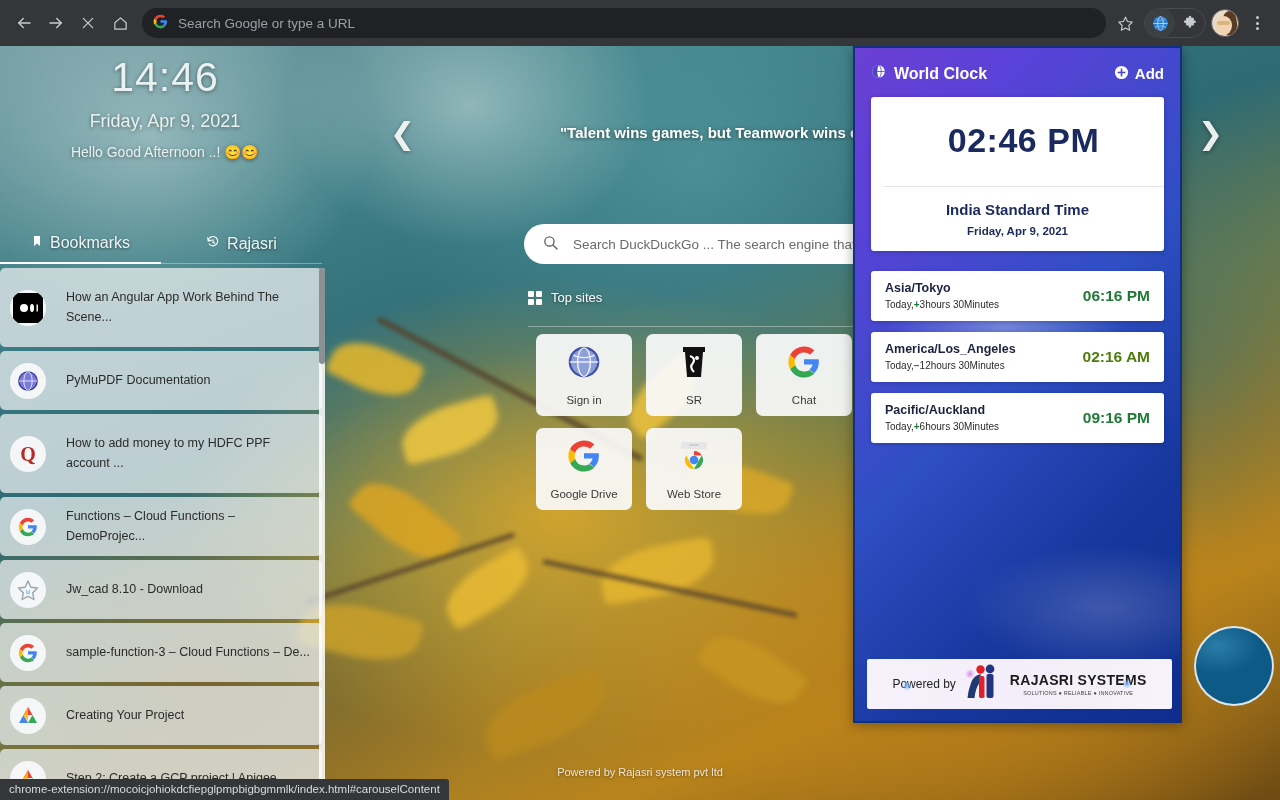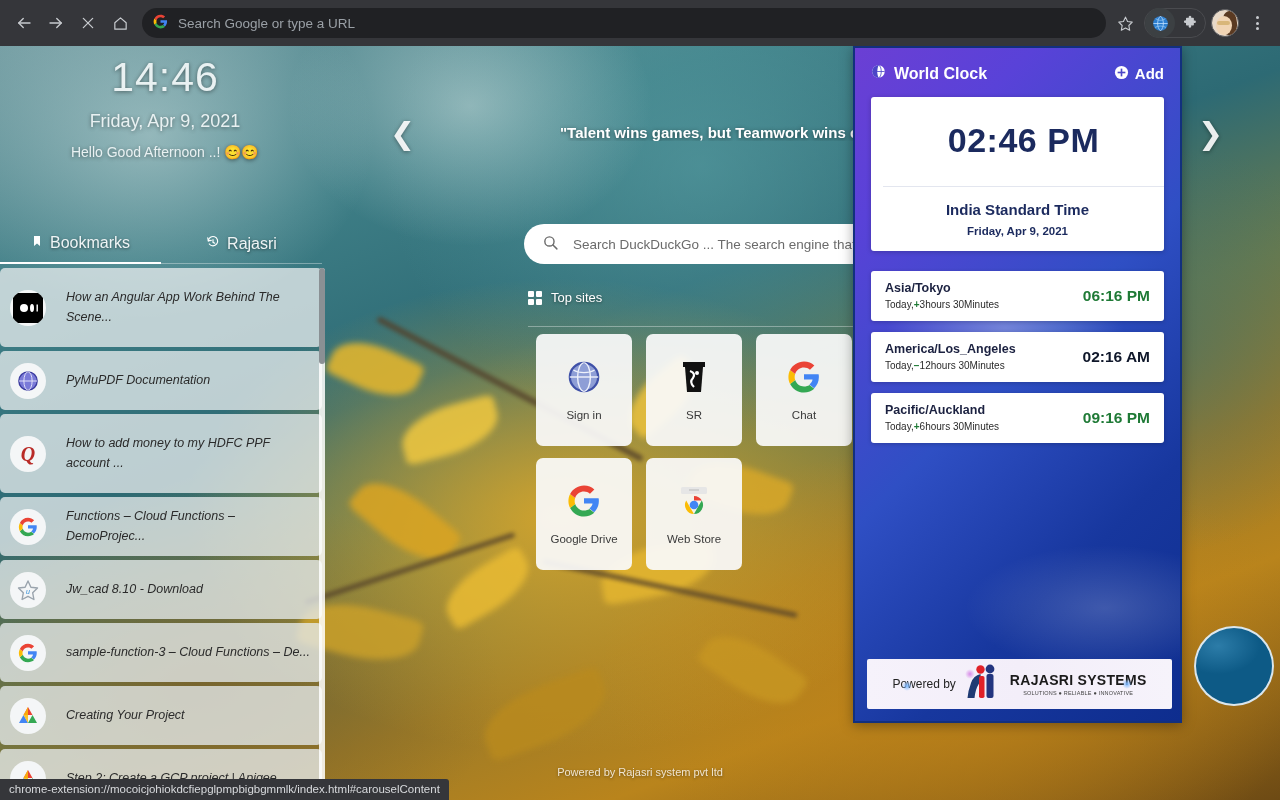--- a/index.html
+++ b/index.html
@@ -133,21 +133,20 @@
     width: 322px; height: 532px;
     overflow: hidden;
   }
   .bm-item {
     display: flex; align-items: center;
     height: 59px; margin-bottom: 4px;
     background: rgba(229,235,236,0.78);
     border-radius: 5px;
     padding: 0 12px 0 10px;
     cursor: pointer;
-    font-style: italic;
   }
   .bm-item.tall { height: 79px; }
   .bm-fav {
     width: 36px; height: 36px; border-radius: 50%;
     background: #f4f6f7; flex: 0 0 auto;
     display: flex; align-items: center; justify-content: center;
     overflow: hidden;
   }
   .bm-title {
     margin-left: 20px; font-size: 12.5px; color: #2b2b2b;
@@ -203,21 +202,21 @@
     padding-bottom: 21px;
     border-bottom: 1px solid rgba(255,255,255,.35);
   }
   #grid-icon { display: grid; grid-template-columns: 6px 6px; grid-template-rows: 6px 6px; gap: 2px; }
   #grid-icon i { background: #ffffff; display: block; border-radius: 1px; }
   #topsites-grid {
     position: absolute; left: 536px; top: 288px;
     width: 340px; display: flex; flex-wrap: wrap; gap: 12px 14px;
   }
   .site-tile {
-    width: 96px; height: 112px;
+    width: 96px; height: 82px;
     background: rgba(250,250,250,0.93);
     border-radius: 7px;
     display: flex; flex-direction: column;
     align-items: center; justify-content: center; gap: 14px;
     cursor: pointer;
   }
   .site-icon { width: 36px; height: 36px; display: flex; align-items: center; justify-content: center; }
   .site-label { font-size: 11.5px; color: #3a3a3a; }
 
   
@@ -642,21 +641,21 @@
           <div class="wc-zone-name">Asia/Tokyo</div>
           <div class="wc-zone-offset"><span>Today,</span><span class="sign" style="color:#1f7a36">+</span><span>3hours 30Minutes</span></div>
         </div>
         <div class="wc-zone-time" style="color:#1f7a36">06:16 PM</div>
       </div>
       <div class="wc-zone">
         <div class="wc-zone-left">
           <div class="wc-zone-name">America/Los_Angeles</div>
           <div class="wc-zone-offset"><span>Today,</span><span class="sign" style="color:#1f7a36">−</span><span>12hours 30Minutes</span></div>
         </div>
-        <div class="wc-zone-time" style="color:#0f172a">02:16 AM</div>
+        <div class="wc-zone-time" style="color:#4d7c0f">02:16 AM</div>
       </div>
       <div class="wc-zone">
         <div class="wc-zone-left">
           <div class="wc-zone-name">Pacific/Auckland</div>
           <div class="wc-zone-offset"><span>Today,</span><span class="sign" style="color:#1f7a36">+</span><span>6hours 30Minutes</span></div>
         </div>
         <div class="wc-zone-time" style="color:#1f7a36">09:16 PM</div>
       </div>
     </div>
 

